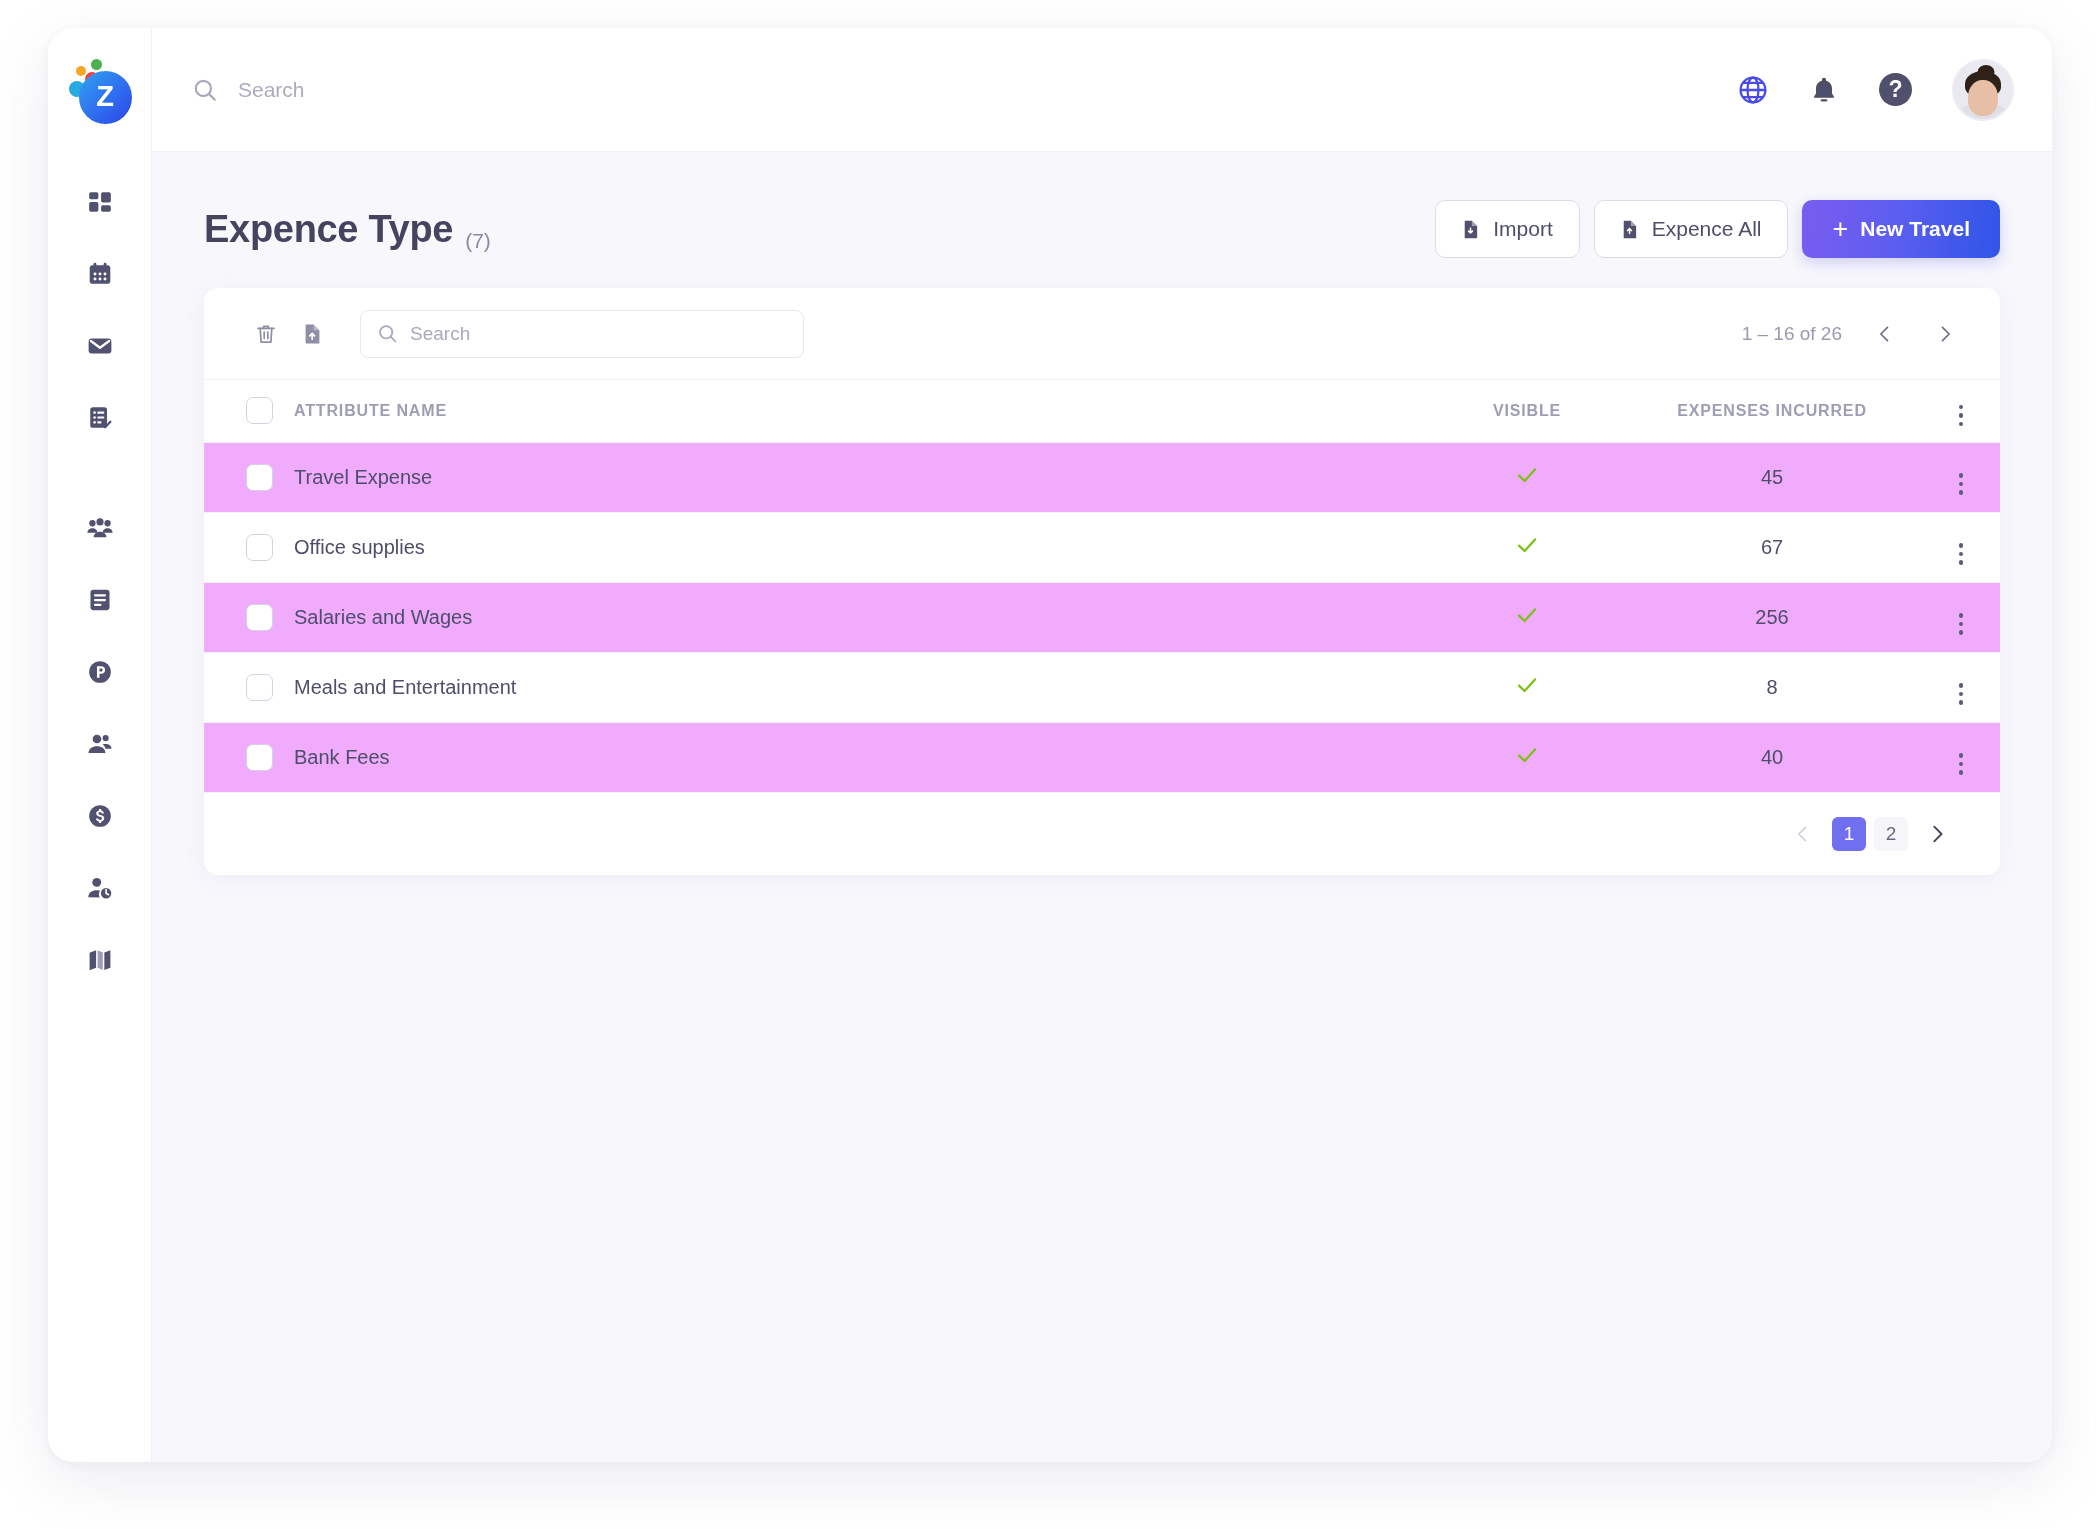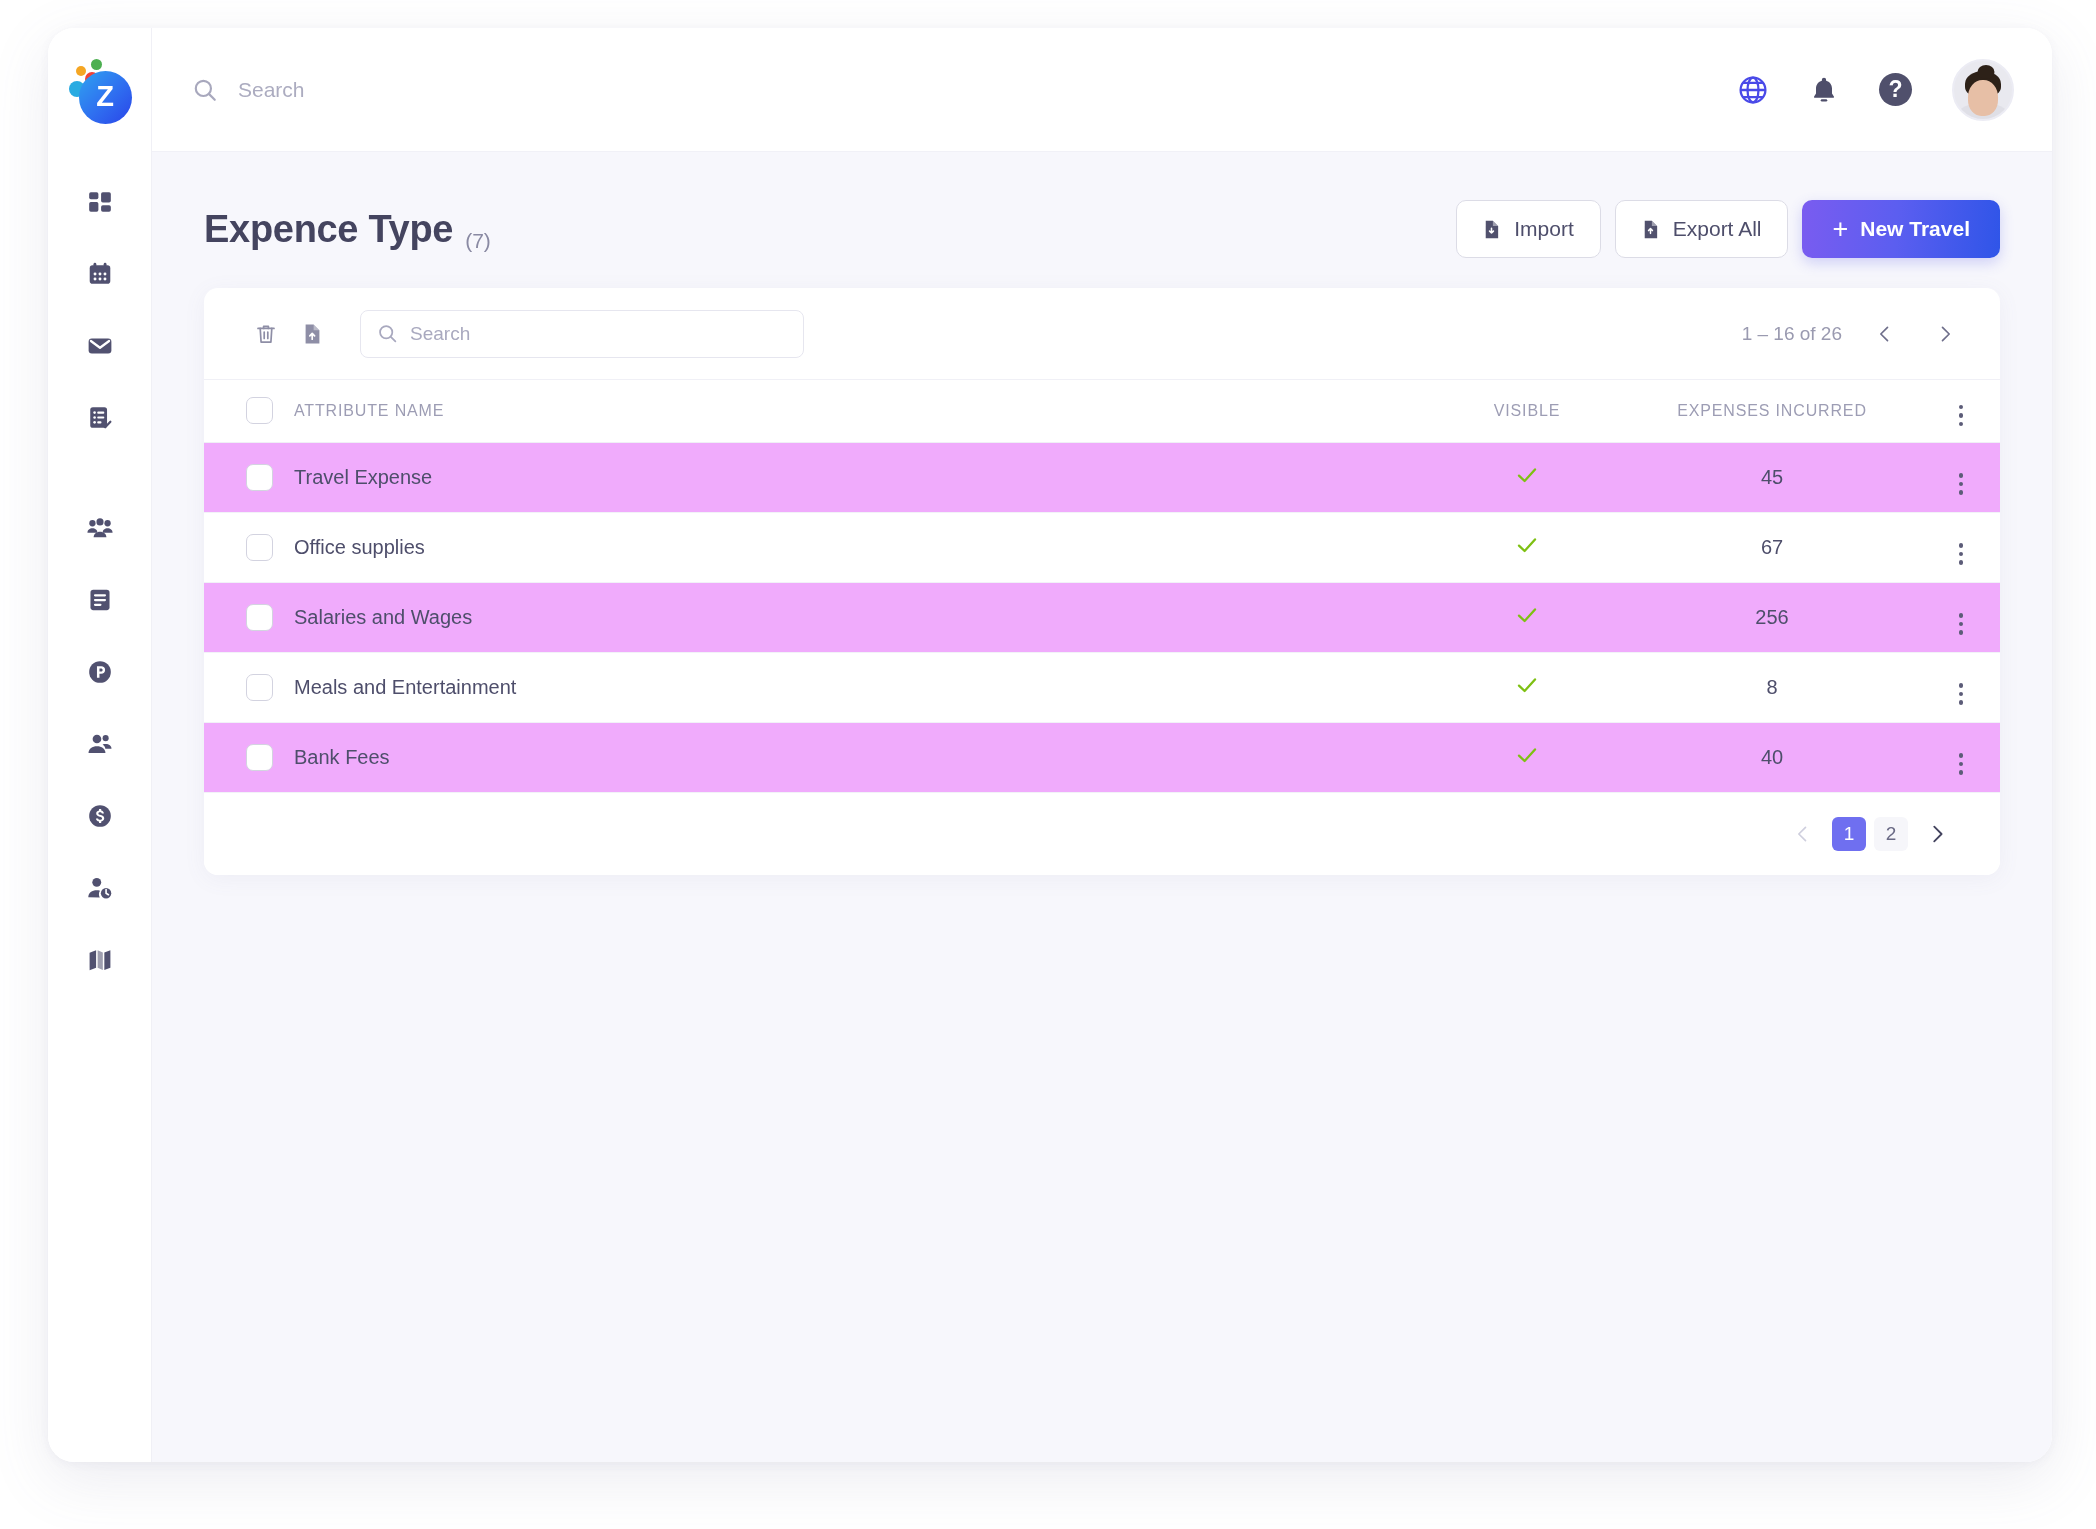--- a/index.html
+++ b/index.html
@@ -242,21 +242,21 @@
   table { width: 100%; border-collapse: collapse; table-layout: fixed; }
   th, td { padding: 0; }
   .col-check { width: 90px; }
   .col-name  { width: auto; }
   .col-vis   { width: 190px; }
   .col-exp   { width: 300px; }
   .col-kebab { width: 78px; }
 
   thead th {
     height: 62px;
-    font-size: 16px; font-weight: 400;
+    font-size: 16px; font-weight: 700;
     color: #9d9db4;
     letter-spacing: 0.85px;
     text-align: left;
     border-bottom: 1px solid #f0f0f6;
     vertical-align: middle;
   }
   thead th.c-center { text-align: center; }
 
   .chk {
     width: 27px; height: 27px;
@@ -526,21 +526,21 @@
           </button>
 
           <button class="btn btn-outline">
             <span class="fi">
               <svg width="21" height="21" viewBox="0 0 24 24" fill="currentColor">
                 <path d="M5.4 2h8.2l6 6v14H5.4z"></path>
                 <path d="M13.6 2v6h6z" fill="#fff" opacity="0.45"></path>
                 <path d="M12 16.4V11m0 0-2.2 2.2M12 11l2.2 2.2" stroke="#fff" stroke-width="1.8" fill="none" stroke-linecap="round" stroke-linejoin="round"></path>
               </svg>
             </span>
-            <span>Export All</span>
+            <span>Expence All</span>
           </button>
 
           <button class="btn btn-primary">
             <span class="plus">+</span>
             <span>New Travel</span>
           </button>
         </div>
       </div>
 
       <div class="card">

